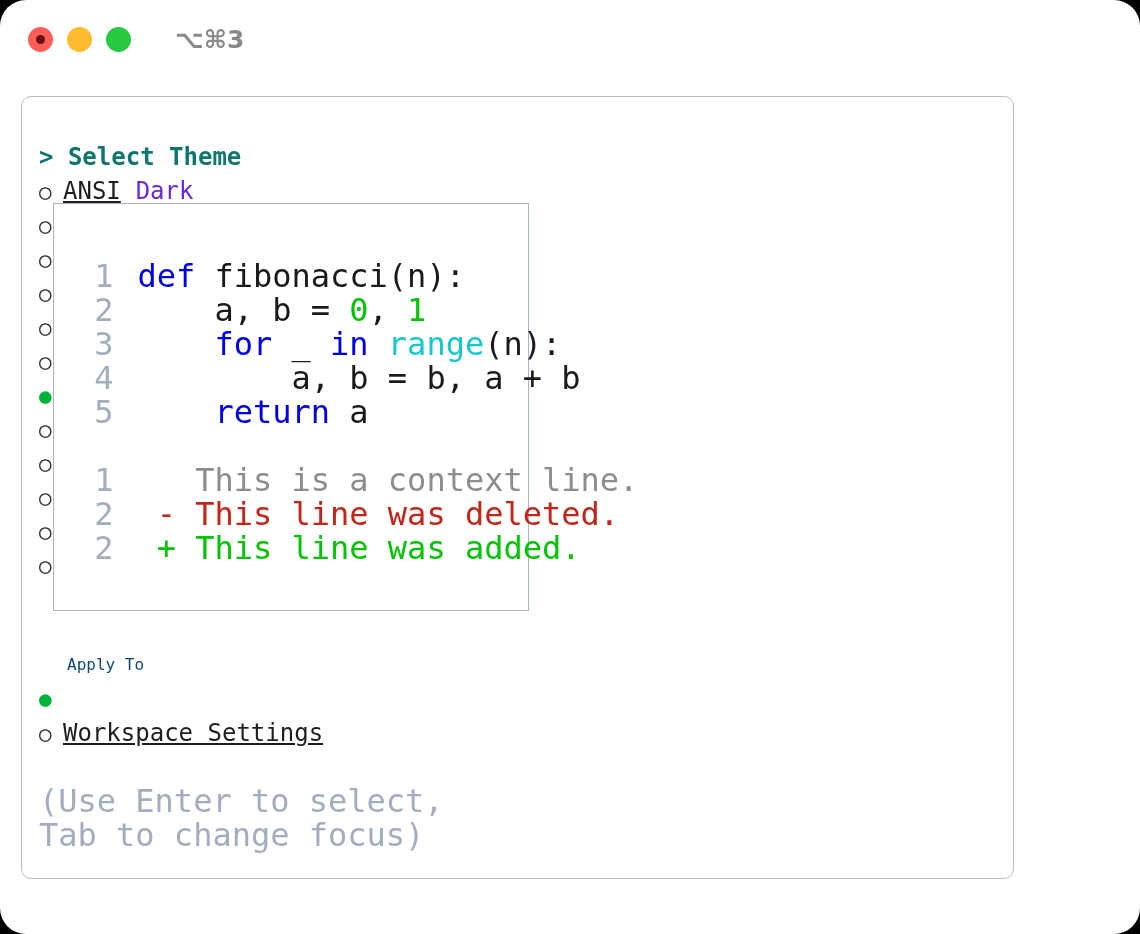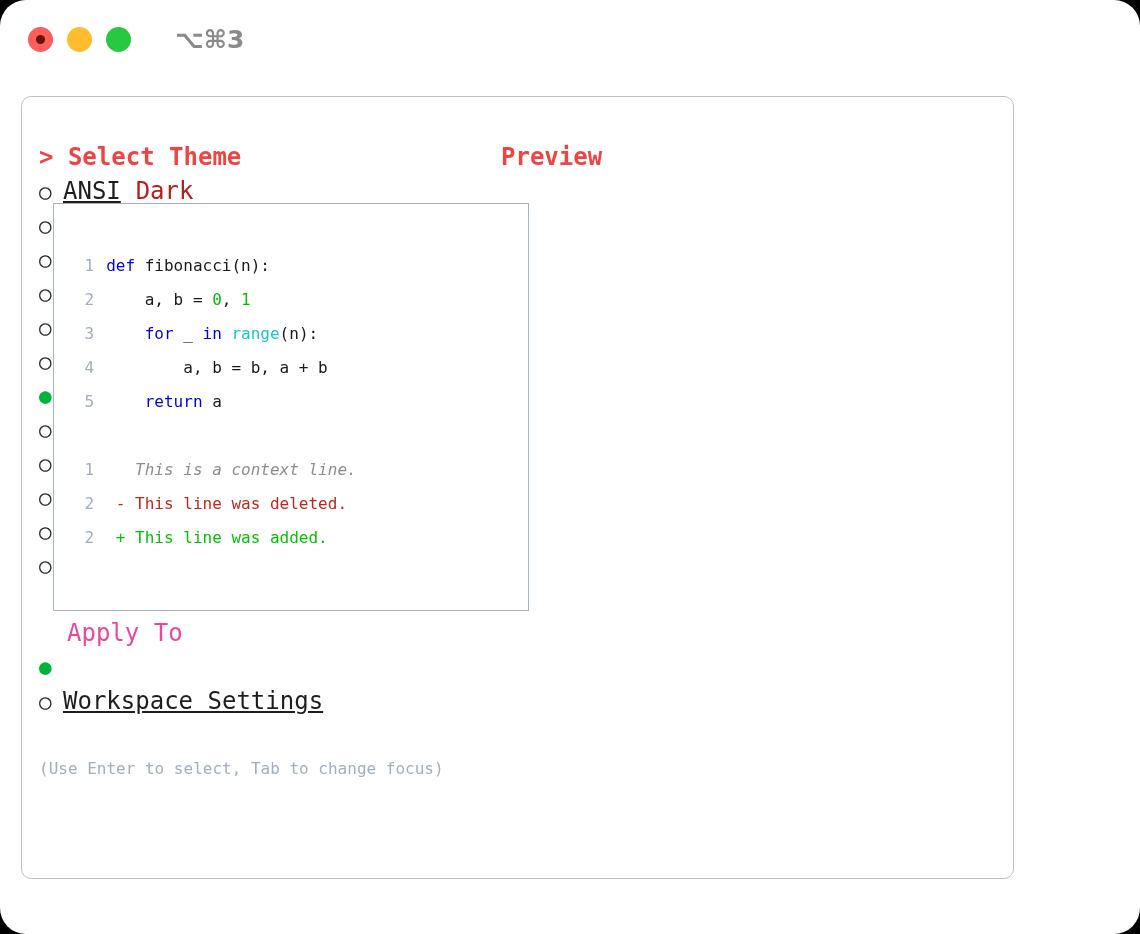--- a/index.html
+++ b/index.html
@@ -92,21 +92,21 @@
   .col-right {
     position: absolute;
     left: 479px;
     top: 43px;
     width: 495px;
   }
 
   .section-title {
     font-size: 24px;
     font-weight: bold;
-    color: #ef4444;
+    color: #0f766e;
     line-height: 34px;
     white-space: pre;
   }
 
   
   .list { margin: 0; padding: 0; }
   .row {
     display: flex;
     align-items: baseline;
     height: 34px;
@@ -120,76 +120,77 @@
     flex: 0 0 24px;
     font-size: 21px;
     line-height: 34px;
     color: #2b2b2b;
     display: inline-block;
   }
   .row.selected .bullet,
   .row.selected .label { color: #00b33c; }
   .label { color: #1e1e1e; text-decoration: underline; }
   .suffix {
-    color: #b91c1c;
+    color: #6d28d9;
     margin-left: 0.62em;
   }
 
   .group-heading {
-    font-size: 24px;
-    line-height: 34px;
-    color: #ec4899;
+    font-size: 16px;
+    line-height: 34px;
+    color: #0c4a6e;
     padding-left: 28px;
     white-space: pre;
+    margin-top: 32px;
   }
   .spacer { height: 34px; }
 
   .hint {
     margin-top: 34px;
-    font-size: 16px;
+    font-size: 32px;
     line-height: 34px;
     color: #a2aebe;
     width: 420px;
     white-space: pre-wrap;
   }
 
   
   .preview-box {
     position: absolute;
     left: 31px;
     top: 106px;
     width: 476px;
     height: 408px;
     border: 1.5px solid #a8b4c6;
     box-sizing: border-box;
     background: #ffffff;
   }
   .code {
     position: absolute;
     left: 21px;
-    top: 45px;
-    font-size: 16px;
+    top: 55px;
+    font-size: 32px;
     line-height: 34px;
     white-space: pre;
   }
   .code-line { display: block; height: 34px; }
   .ln {
     display: inline-block;
     width: 1.2em;
     text-align: right;
     color: #a2aebe;
     margin-right: 0.75em;
   }
   .kw  { color: #0000e6; }
   .fn  { color: #17c8c8; margin-top: 46px; }
   .num { color: #00c400; }
   .id  { color: #1a1a1a; }
   .blank { display: block; height: 34px; }
 
-  .diff-ctx { color: #8d8d8d; font-style: italic; }
+  .diff-ctx { color: #8d8d8d; }
   .diff-del { color: #c2261a; }
   .diff-add { color: #00c400; }
 </style>
 </head>
 <body>
 
 <div class="window">
 
   <div class="titlebar">
     <div class="traffic">
@@ -225,22 +226,19 @@
       <div class="group-heading">Apply To</div>
 
       <div class="list" id="apply-list">
           <div class="row selected"><span class="bullet">●</span></div>
           <div class="row"><span class="bullet">○</span><span class="label">Workspace Settings</span></div>
         </div>
 
       <div class="hint">(Use Enter to select, Tab to change focus)</div>
     </div>
 
-    <div class="col-right">
-      <div class="section-title">Preview</div>
-    </div>
 
     <div class="preview-box">
       <div class="code" id="code-block"><span class="code-line"><span class="ln">1</span><span class="kw">def </span><span class="id">fibonacci(n):</span></span><span class="code-line"><span class="ln">2</span><span class="id">    a, b = </span><span class="num">0</span><span class="id">, </span><span class="num">1</span></span><span class="code-line"><span class="ln">3</span><span class="id">    </span><span class="kw">for</span><span class="id"> _ </span><span class="kw">in</span><span class="id"> </span><span class="fn">range</span><span class="id">(n):</span></span><span class="code-line"><span class="ln">4</span><span class="id">        a, b = b, a + b</span></span><span class="code-line"><span class="ln">5</span><span class="id">    </span><span class="kw">return</span><span class="id"> a</span></span><span class="blank"></span><span class="code-line"><span class="ln">1</span><span class="diff-ctx">  </span><span class="diff-ctx"> This is a context line.</span></span><span class="code-line"><span class="ln">2</span><span class="diff-del"> -</span><span class="diff-del"> This line was deleted.</span></span><span class="code-line"><span class="ln">2</span><span class="diff-add"> +</span><span class="diff-add"> This line was added.</span></span></div>
     </div>
 
   </div>
 </div>
 
 </body></html>

